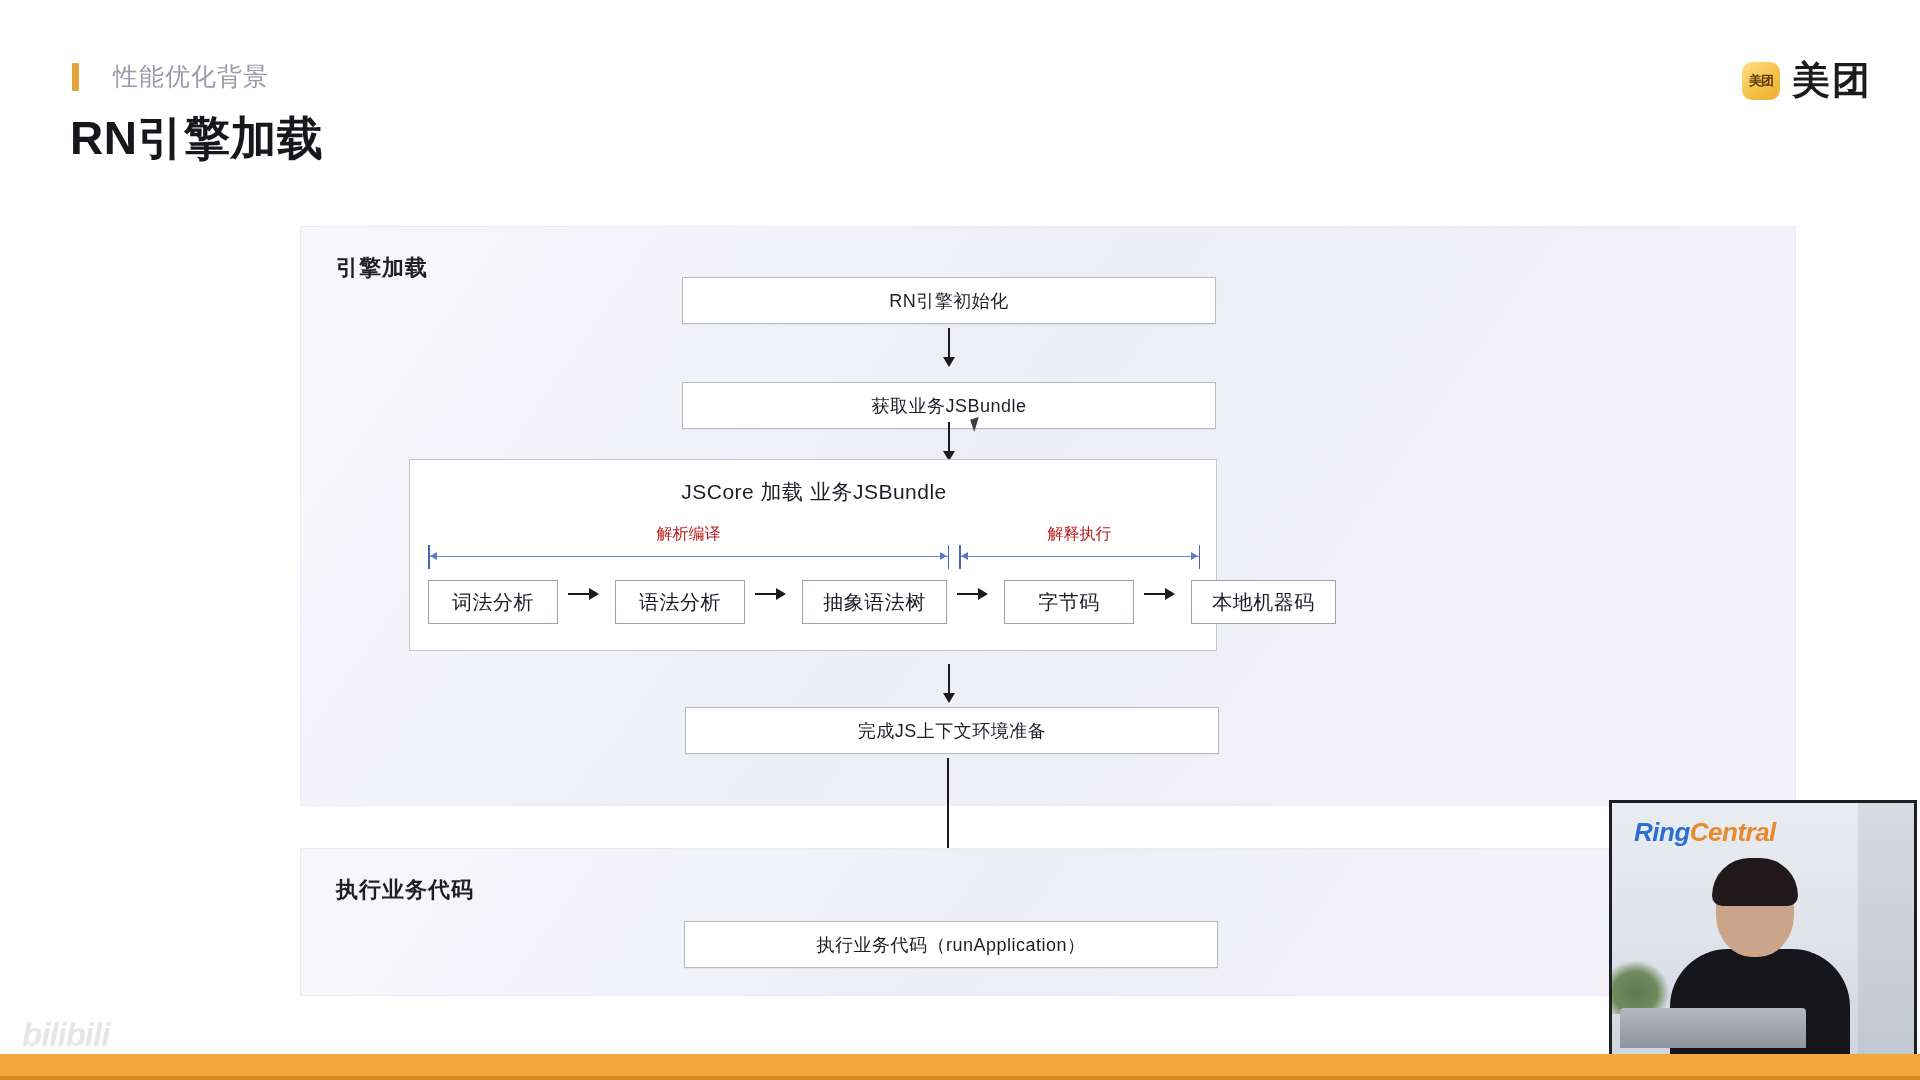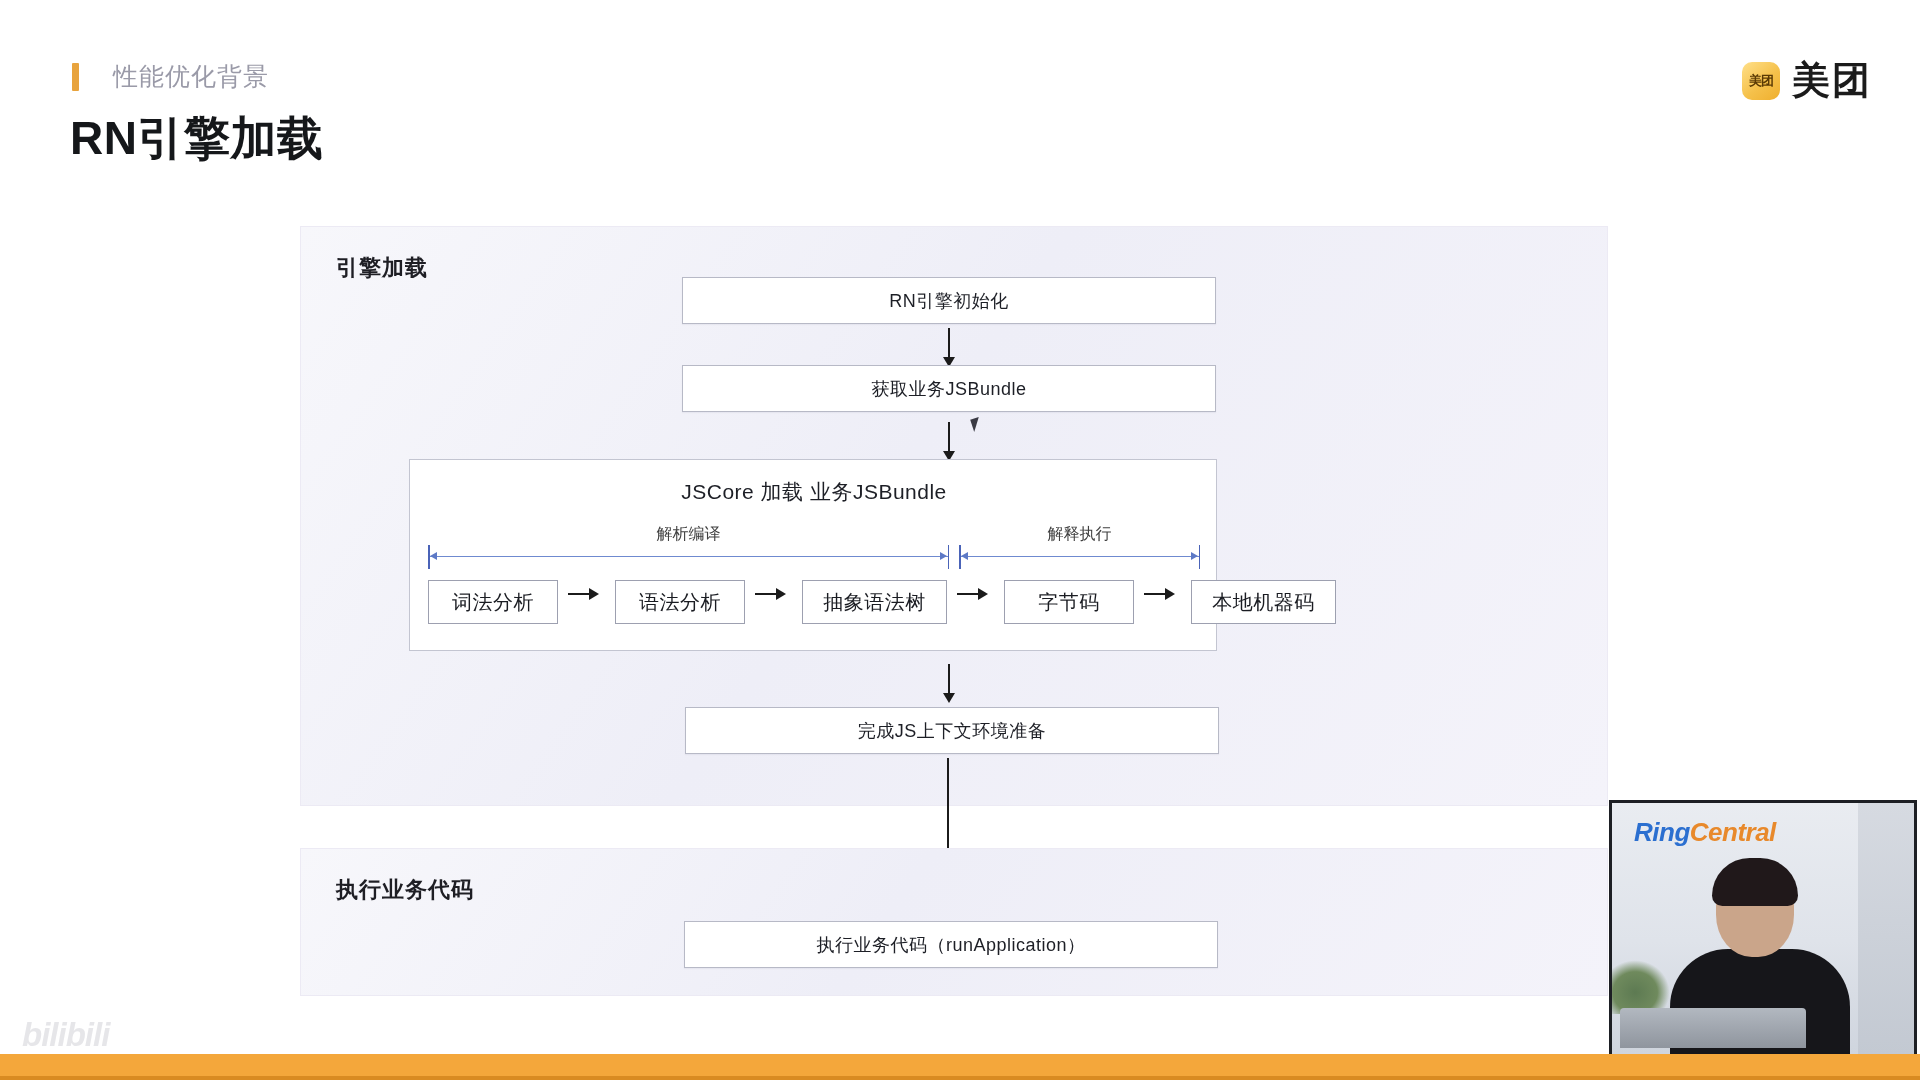--- a/index.html
+++ b/index.html
@@ -34,21 +34,21 @@
     background:linear-gradient(140deg,#FFE08A 0%,#F5C14B 55%,#EFAF2E 100%);
     display:flex; align-items:center; justify-content:center;
     font-size:13px; font-weight:700; color:#5a3a05; letter-spacing:-1px;
   }
   #brand-text { font-size:38px; font-weight:700; color:#1b1b1b; letter-spacing:2px; }
 
   
   #diagram { position:absolute; left:300px; top:226px; width:1320px; height:770px; }
 
   .section-panel {
-    position:absolute; left:0; width:1308px;
+    position:absolute; left:0; width:1496px;
     background:linear-gradient(125deg,#f7f7fb 0%,#eeeef7 45%,#f4f3fa 100%);
     border:1px solid #eceaf4;
   }
   #panel-engine { top:0; height:580px; }
   #panel-execute { top:622px; height:148px;padding-left:36px; }
 
   .section-label {
     position:absolute; left:35px; top:26px;
     font-size:22px; font-weight:700; color:#1e1e24; letter-spacing:1px;
   }
@@ -56,21 +56,21 @@
   .flow-box {
     position:absolute;
     background:#ffffff;
     border:1px solid #b7b9c6;
     display:flex; align-items:center; justify-content:center;
     font-size:18px; color:#1d1f26; letter-spacing:0.5px;
     box-shadow:0 1px 1px rgba(60,60,90,.05);
   }
 
   #box-init     { left:381px; top:50px;  width:534px; height:47px; }
-  #box-bundle   { left:381px; top:138px; width:534px; height:47px; }
+  #box-bundle   { left:381px; top:155px; width:534px; height:47px; }
   #box-jsctx    { left:384px; top:480px; width:534px; height:47px; }
   #box-run      { left:383px; top:72px;  width:534px; height:47px;text-align:right; }
 
   
   .v-arrow { position:absolute; width:2px; background:#1b1b1b; }
   .v-arrow::after {
     content:""; position:absolute; left:-5px; bottom:-9px;
     border-left:6px solid transparent; border-right:6px solid transparent;
     border-top:10px solid #1b1b1b;
   }
@@ -86,21 +86,21 @@
   }
   #jscore-title {
     position:absolute; left:0; top:18px; width:808px; text-align:center;
     font-size:21px; color:#1d1f26; letter-spacing:0.5px;
   }
 
   
   .phase { position:absolute; top:64px; height:42px; }
   .phase-label {
     position:absolute; top:0; width:100%; text-align:center;
-    font-size:16px; color:#404040;
+    font-size:16px; color:#b91c1c;
   }
   .phase-line {
     position:absolute; top:32px; left:0; width:100%; height:1px; background:#6f8ad0;
   }
   .phase-cap {
     position:absolute; top:21px; width:1.5px; height:24px; background:#4a63b8;
   }
   .phase-cap.left { left:0; }
   .phase-cap.right { right:0; }
   .phase-head {

